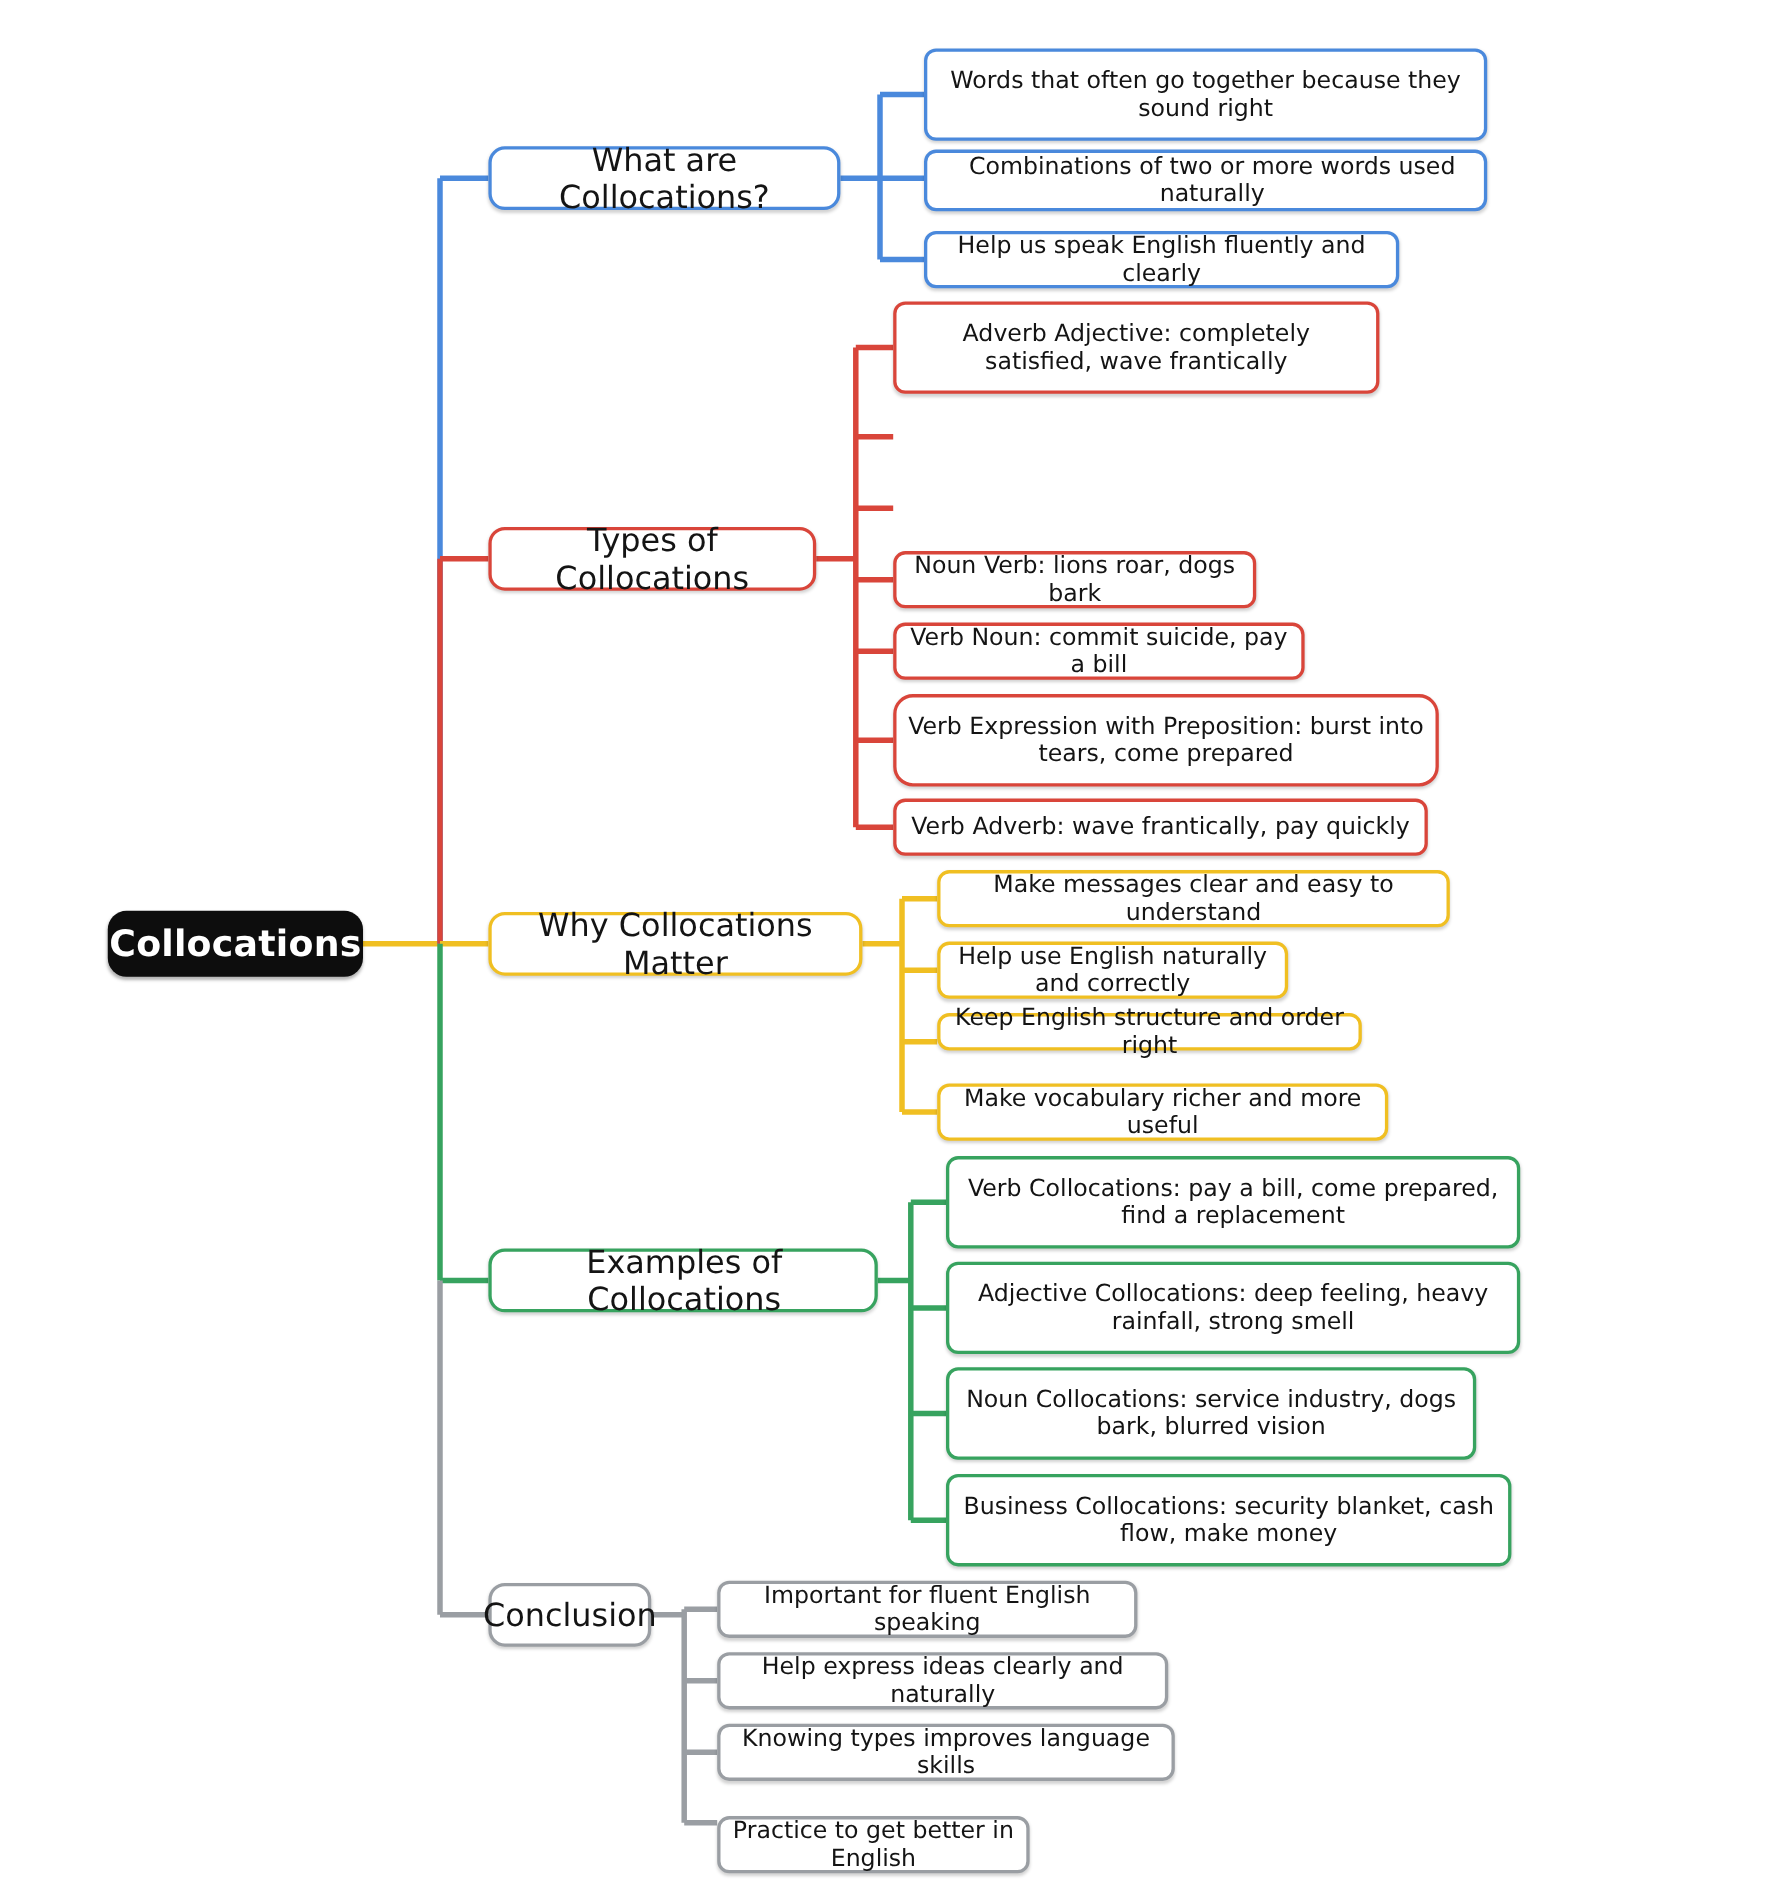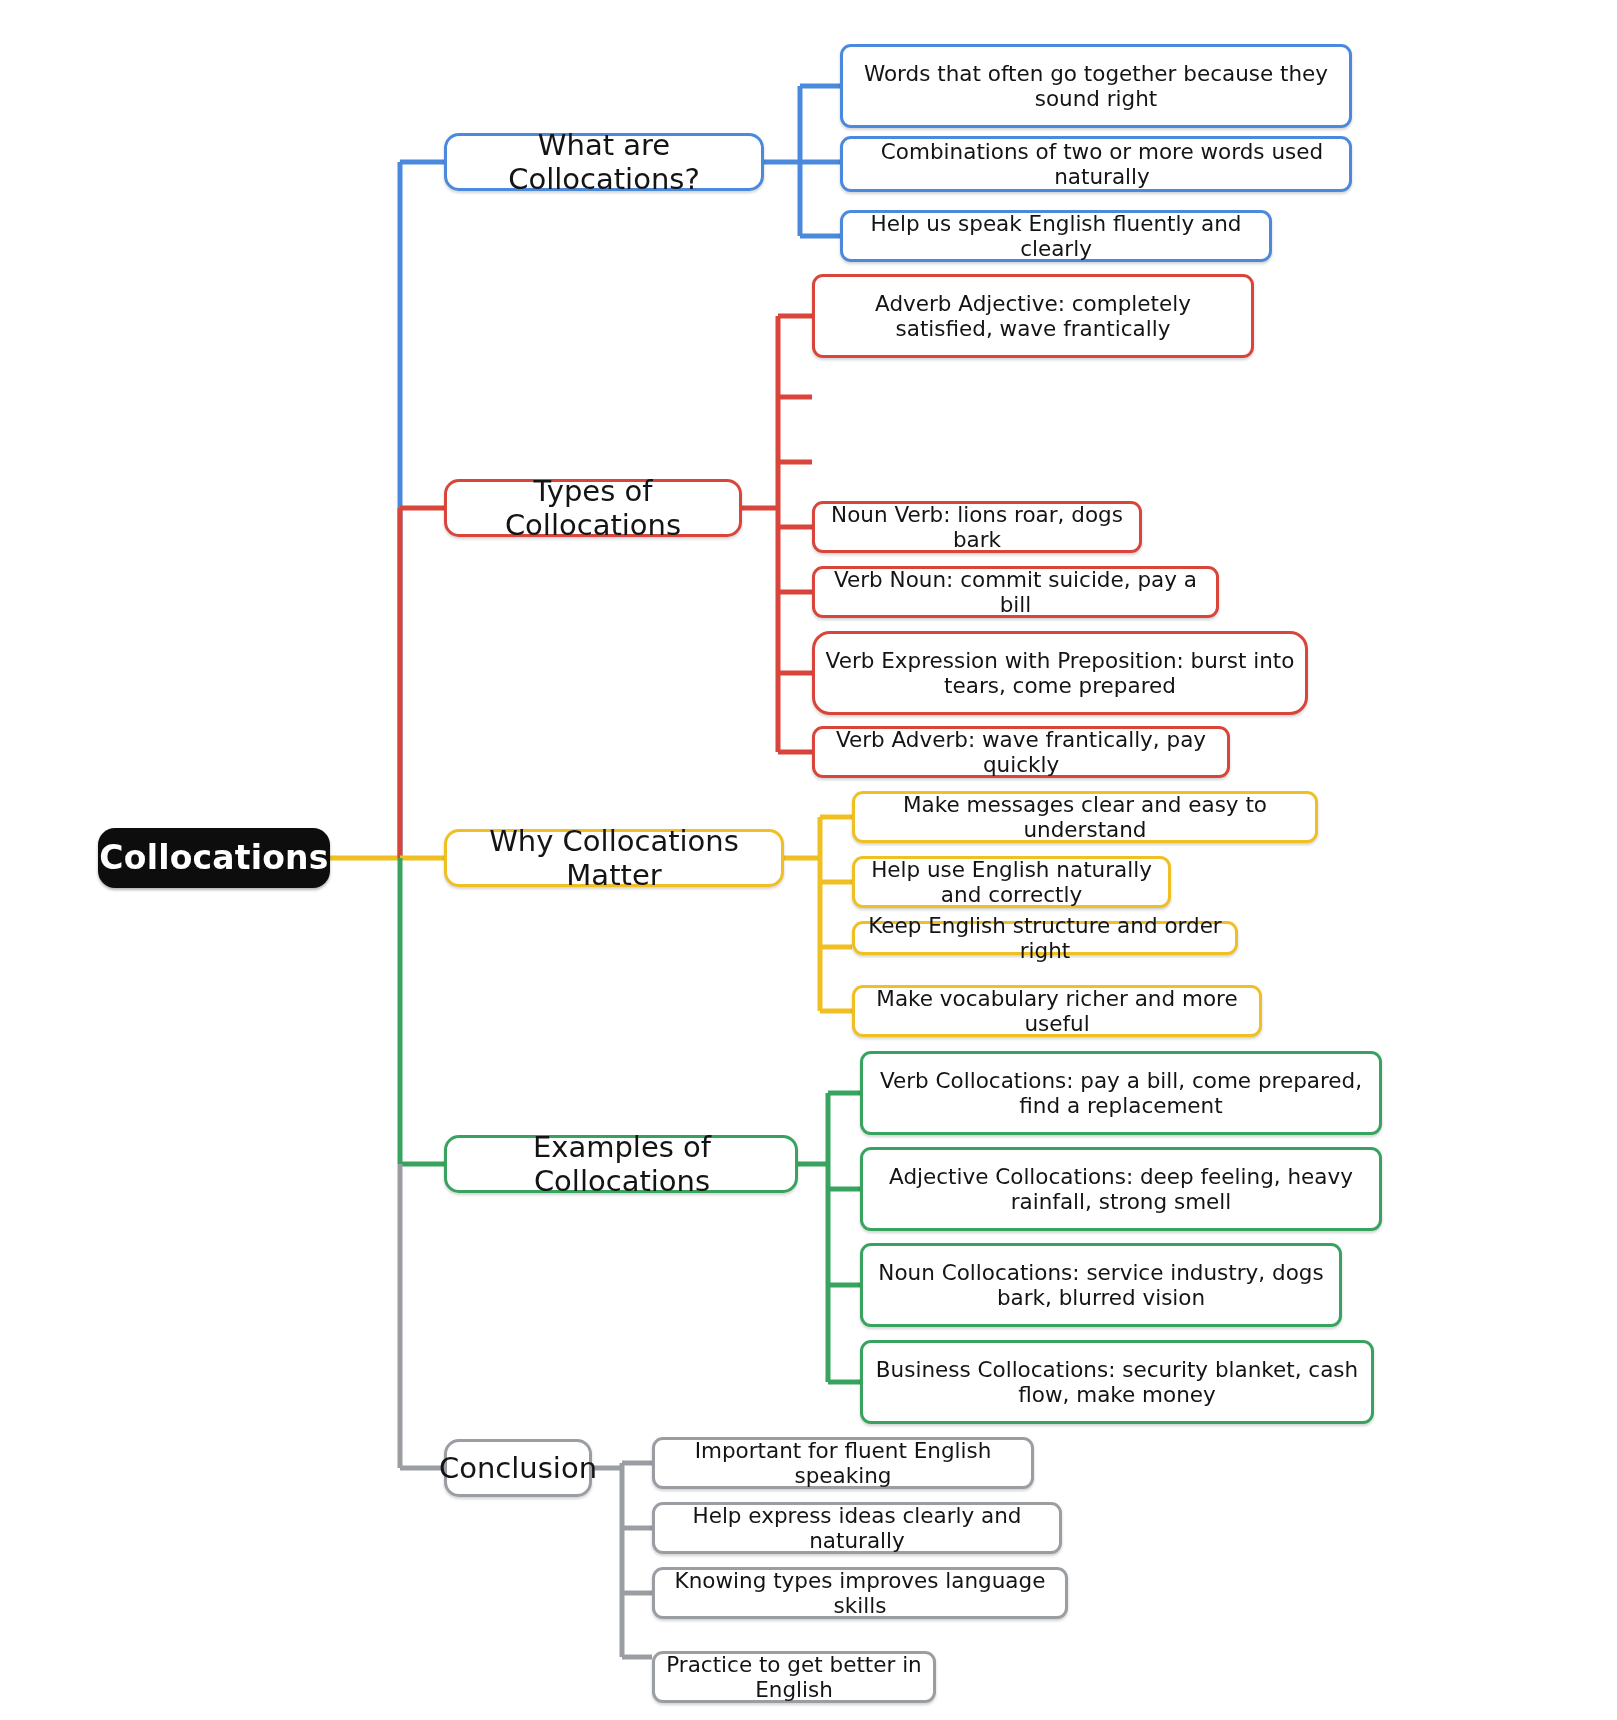--- a/index.html
+++ b/index.html
@@ -162,27 +162,27 @@
   <div class="node branch c-red" style="left:444px; top:479px; width:298px; height:58px;">
     <span>Types of Collocations</span>
   </div>
 
   <div class="node leaf c-red" style="left:812px; top:274px; width:442px; height:84px;">
     <span>Adverb Adjective: completely satisfied, wave frantically</span>
   </div>
   <div class="node leaf c-red" style="left:812px; top:501px; width:330px; height:52px;">
     <span>Noun Verb: lions roar, dogs bark</span>
   </div>
-  <div class="node leaf c-red" style="left:812px; top:566px; width:407px; height:52px;">
+  <div class="node leaf c-red" style="left:812px; top:566px; width:374px; height:52px;">
     <span>Verb Noun: commit suicide, pay a bill</span>
   </div>
   <div class="node leaf c-red" style="left:812px; top:631px; width:496px; height:84px;border-radius:18px;">
     <span>Verb Expression with Preposition: burst into tears, come prepared</span>
   </div>
-  <div class="node leaf c-red" style="left:812px; top:726px; width:418px; height:52px;">
+  <div class="node leaf c-red" style="left:812px; top:726px; width:486px; height:52px;">
     <span>Verb Adverb: wave frantically, pay quickly</span>
   </div>
 
   <div class="node branch c-yellow" style="left:444px; top:829px; width:340px; height:58px;">
     <span>Why Collocations Matter</span>
   </div>
 
   <div class="node leaf c-yellow" style="left:852px; top:791px; width:466px; height:52px;">
     <span>Make messages clear and easy to understand</span>
   </div>

